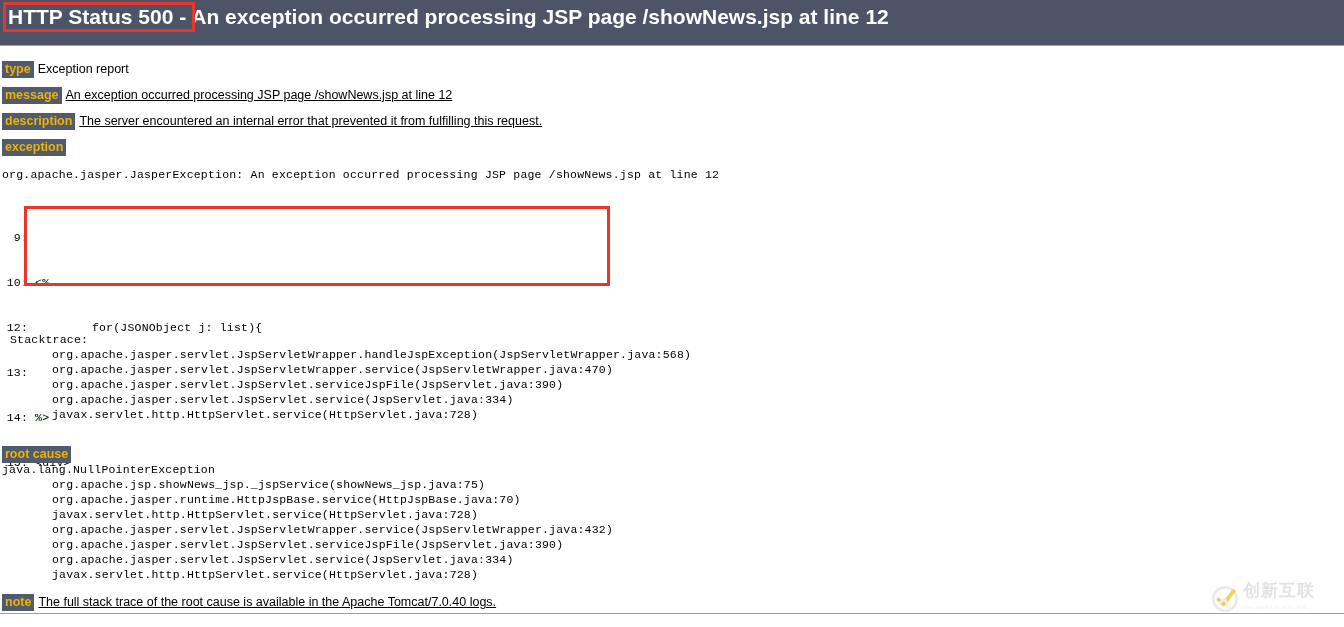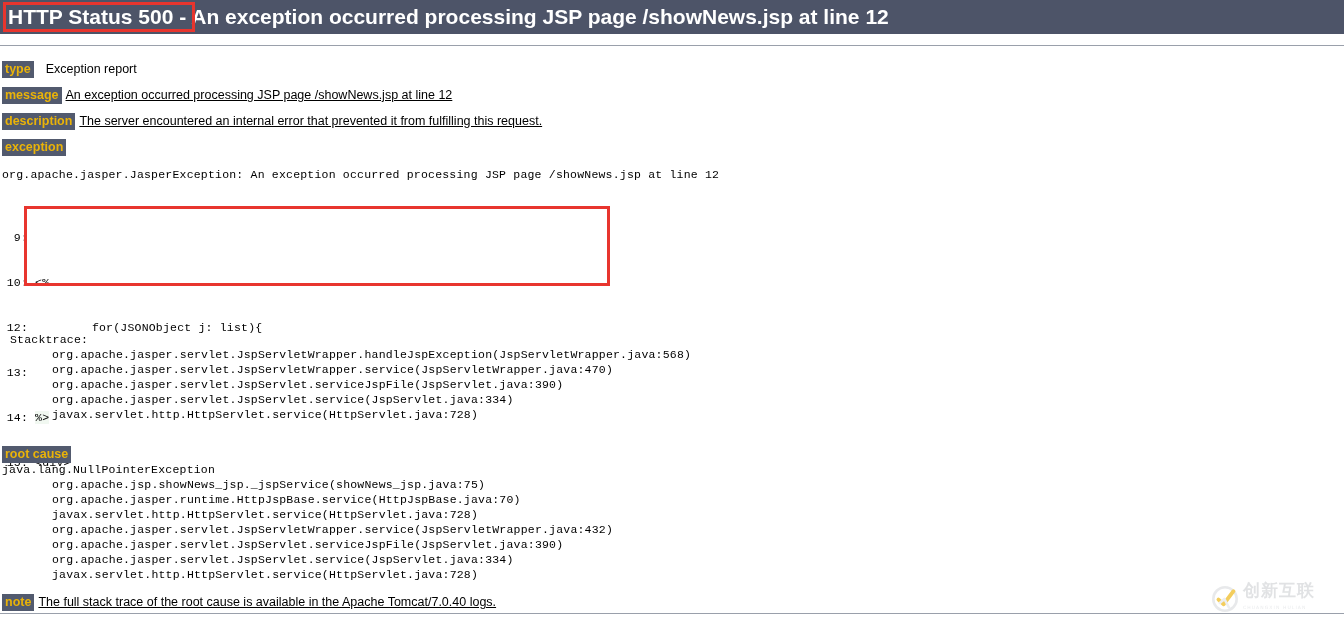--- a/index.html
+++ b/index.html
@@ -15,21 +15,21 @@
     font-family: "Liberation Sans", sans-serif;
     color: #000000;
   }
 
   
   .status-header {
     position: absolute;
     left: 0;
     top: 0;
     width: 1344px;
-    height: 34px;
+    height: 46px;
     background: #4d5468;
     color: #ffffff;
     font-family: "Liberation Sans", sans-serif;
     font-weight: bold;
     font-size: 21px;
     line-height: 34px;
     white-space: nowrap;
     box-sizing: border-box;
     padding-left: 8px;
   }
@@ -75,21 +75,21 @@
     color: #eab308;
     font-weight: bold;
     font-size: 12.5px;
     padding: 1px 3px 2px 3px;
     font-family: "Liberation Sans", sans-serif;
   }
   .plain {
     font-family: "Liberation Sans", sans-serif;
     font-size: 12.5px;
     color: #000;
-    padding-left: 12px;
+    padding-left: 4px;
   }
   .uline {
     font-family: "Liberation Sans", sans-serif;
     font-size: 12.5px;
     color: #000;
     text-decoration: underline;
     padding-left: 4px;
   }
 
   

